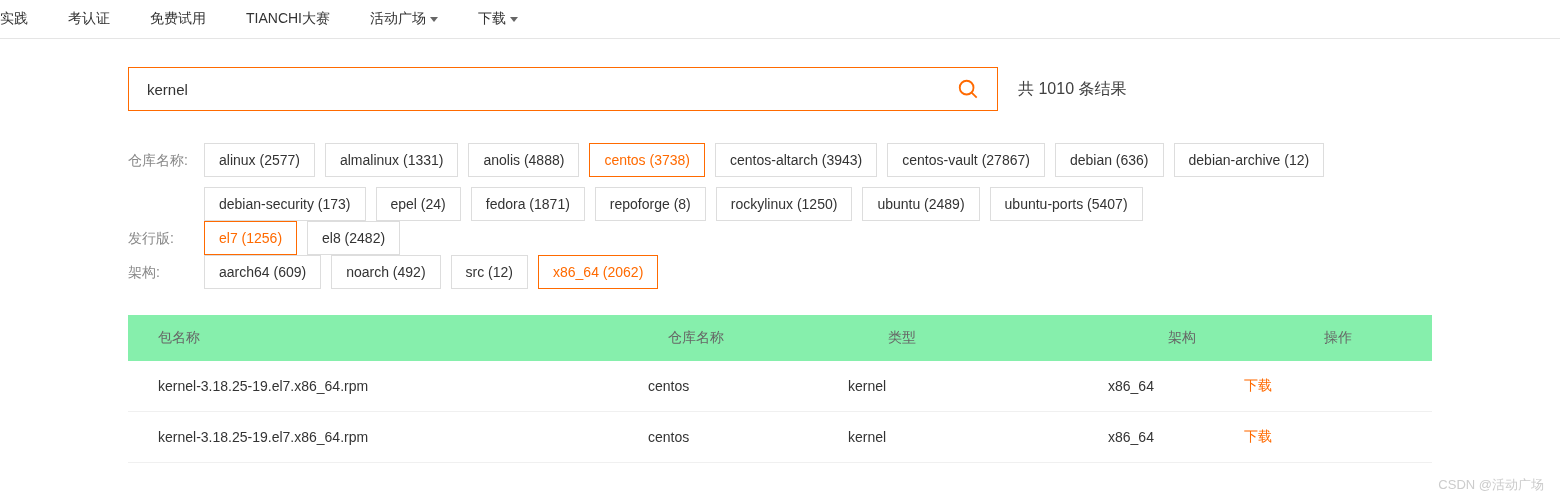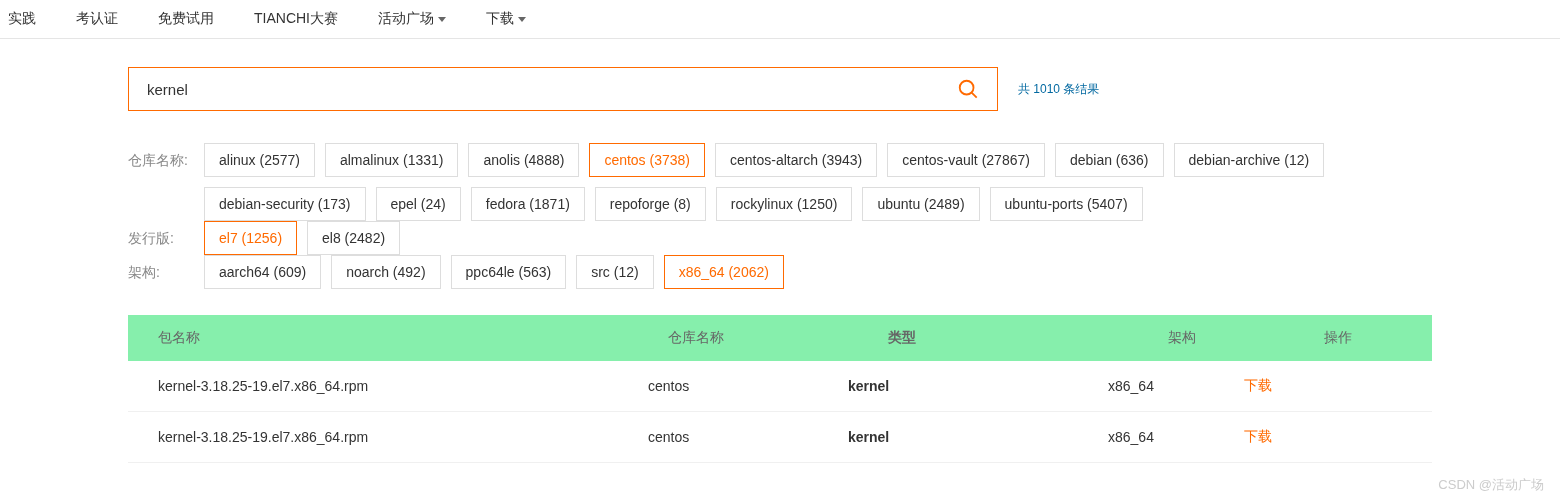--- a/index.html
+++ b/index.html
@@ -1,38 +1,38 @@
 <!DOCTYPE html>
 <html><head>
   <meta charset="utf-8">
   <style>
     * { margin: 0; padding: 0; box-sizing: border-box; }
     body { font-family: -apple-system, BlinkMacSystemFont, "Segoe UI", "Microsoft YaHei", sans-serif; font-size: 14px; color: #333; background: #fff; width: 1560px; }
     .top-nav { display: flex; align-items: center; padding: 10px 0; border-bottom: 1px solid #e5e5e5; gap: 40px; }
     .nav-item { cursor: pointer; display: flex; align-items: center; gap: 4px; color: #333; }
-    .nav-item:first-child { margin-left: 8px; }
+    .nav-item:first-child { margin-left: 0; }
     .chevron-down { width: 0; height: 0; border-left: 4px solid transparent; border-right: 4px solid transparent; border-top: 5px solid #666; display: inline-block; }
     .content { padding: 0 128px; }
     .search-row { display: flex; align-items: center; gap: 20px; margin-top: 28px; }
     .search-box { flex: 0 0 870px; display: flex; align-items: center; border: 1px solid #ff6a00; padding: 0 18px; height: 44px; }
     .search-input { flex: 1; border: none; outline: none; font-size: 15px; color: #333; }
     .search-icon-svg { width: 22px; height: 22px; }
-    .result-count { color: #0369a1; font-size: 12px; text-align: right; }
+    .result-count { color: #404040; font-size: 16px; text-align: right; }
     .filters { margin-top: 32px; }
     .filter-row { display: flex; align-items: flex-start; }
     .filter-label { flex: 0 0 76px; color: #888; font-size: 14px; line-height: 34px; }
     .filter-tags { display: flex; flex-wrap: wrap; gap: 10px; }
     .tag { border: 1px solid #ddd; padding: 8px 14px; cursor: pointer; font-size: 14px; color: #333; background: #fff; }
     .tag.active { border-color: #ff6a00; color: #ff6a00; }
     .table { margin-top: 26px; }
     .thead { display: flex; background: #86efac; padding: 14px 0; gap: 20px; }
     .th, .td { padding: 0 30px; }
     .col-name { flex: 0 0 490px; }
     .col-repo { flex: 0 0 200px; }
-    .col-type { flex: 0 0 260px; font-weight: bold; }
+    .col-type { flex: 0 0 260px; }
     .col-arch { flex: 0 0 136px; }
     .col-action { flex: 0 0 120px; }
     .th { color: #666; font-size: 14px; }
     .trow { display: flex; padding: 16px 0; border-bottom: 1px solid #f0f0f0; align-items: center; }
     .td { font-size: 14px; color: #333; }
     .download-link { color: #ff6a00; cursor: pointer; }
     .watermark { position: fixed; right: 16px; bottom: 6px; color: #ccc; font-size: 13px; }
   </style>
 </head>
 <body>
@@ -98,21 +98,20 @@
       <div class="filter-tags" id="dist-tags">
           <div class="tag active">el7 (1256)</div>
           <div class="tag">el8 (2482)</div>
         </div>
     </div>
     <div class="filter-row">
       <div class="filter-label">架构:</div>
       <div class="filter-tags" id="arch-tags">
           <div class="tag">aarch64 (609)</div>
           <div class="tag">noarch (492)</div>
-          <div class="tag">ppc64le (563)</div>
           <div class="tag">src (12)</div>
           <div class="tag active">x86_64 (2062)</div>
         </div>
     </div>
   </div>
 
   <div class="table">
     <div class="thead">
       <div class="th col-name">包名称</div>
       <div class="th col-repo">仓库名称</div>

